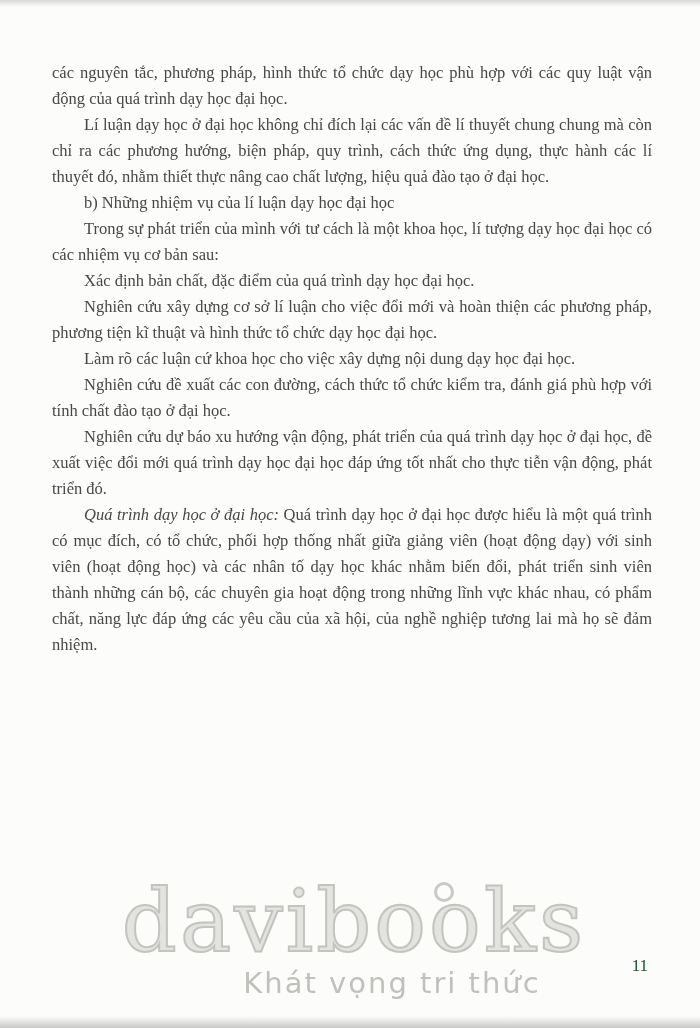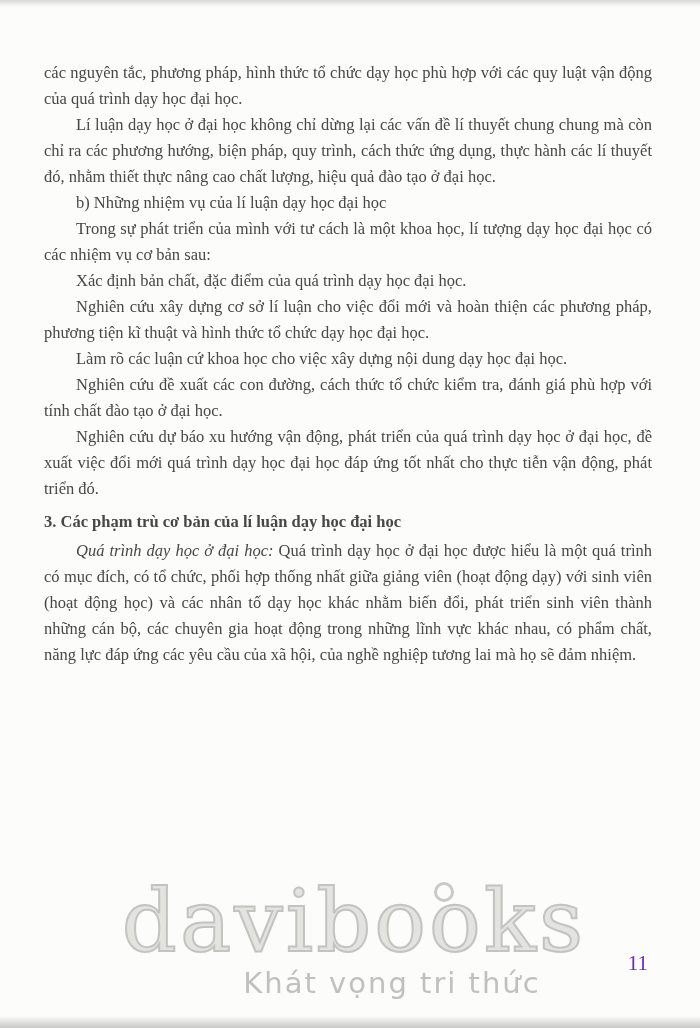--- a/index.html
+++ b/index.html
@@ -14,21 +14,21 @@
   .scan-edge-top {
     position: absolute; top: 0; left: 0; right: 0; height: 7px;
     background: linear-gradient(#d9d9d7, rgba(255,255,255,0));
   }
   .scan-edge-bottom {
     position: absolute; bottom: 0; left: 0; right: 0; height: 12px;
     background: linear-gradient(rgba(255,255,255,0), #c9c9c7);
   }
   .content {
     position: absolute;
-    left: 44px; right: 48px; top: 60px;
+    left: 52px; right: 48px; top: 60px;
     font-size: 16.5px;
     line-height: 26px;
     text-align: justify;
     z-index: 2;
   }
   .content p { text-indent: 32px; }
   .content p.no-indent { text-indent: 0; }
   .italic-heading { }
   .bold-heading { font-weight: bold; text-indent: 0 !important; margin-top: 7px; margin-bottom: 3px; }
   .lead { font-style: italic; }
@@ -61,45 +61,44 @@
     position: absolute;
     left: 434px; top: 882px;
     width: 20px; height: 20px;
     border: 3px solid #c9c9c6;
     border-radius: 50%;
     z-index: 1;
   }
   .page-number {
     position: absolute;
     right: 52px; bottom: 52px;
-    font-size: 21px;
-    color: #6d28d9;
+    font-size: 17px;
+    color: #14532d;
     z-index: 3;
   }
 </style>
 </head>
 <body>
 
 <div class="scan-edge-top"></div>
 
 <div class="watermark-ring"></div>
 <div class="watermark">
   <div class="brand">davibooks</div>
   <div class="tagline">Khát vọng tri thức</div>
 </div>
 
 <div class="content">
   <p class="no-indent">các nguyên tắc, phương pháp, hình thức tổ chức dạy học phù hợp với các quy luật vận động của quá trình dạy học đại học.</p>
-  <p>Lí luận dạy học ở đại học không chỉ dừng lại các vấn đề lí thuyết chung chung mà còn chỉ ra các phương hướng, biện pháp, quy trình, cách thức ứng dụng, thực hành các lí thuyết đó, nhằm thiết thực nâng cao chất lượng, hiệu quả đào tạo ở đại học.</p>
+  <p>Lí luận dạy học ở đại học không chỉ đích lại các vấn đề lí thuyết chung chung mà còn chỉ ra các phương hướng, biện pháp, quy trình, cách thức ứng dụng, thực hành các lí thuyết đó, nhằm thiết thực nâng cao chất lượng, hiệu quả đào tạo ở đại học.</p>
   <p class="italic-heading">b) Những nhiệm vụ của lí luận dạy học đại học</p>
   <p>Trong sự phát triển của mình với tư cách là một khoa học, lí tượng dạy học đại học có các nhiệm vụ cơ bản sau:</p>
   <p>Xác định bản chất, đặc điểm của quá trình dạy học đại học.</p>
   <p>Nghiên cứu xây dựng cơ sở lí luận cho việc đổi mới và hoàn thiện các phương pháp, phương tiện kĩ thuật và hình thức tổ chức dạy học đại học.</p>
   <p>Làm rõ các luận cứ khoa học cho việc xây dựng nội dung dạy học đại học.</p>
   <p>Nghiên cứu đề xuất các con đường, cách thức tổ chức kiểm tra, đánh giá phù hợp với tính chất đào tạo ở đại học.</p>
   <p>Nghiên cứu dự báo xu hướng vận động, phát triển của quá trình dạy học ở đại học, đề xuất việc đổi mới quá trình dạy học đại học đáp ứng tốt nhất cho thực tiễn vận động, phát triển đó.</p>
-  <p class="bold-heading">3. Các phạm trù cơ bản của lí luận dạy học đại học</p>
   <p><span class="lead">Quá trình dạy học ở đại học:</span><span> Quá trình dạy học ở đại học được hiểu là một quá trình có mục đích, có tổ chức, phối hợp thống nhất giữa giảng viên (hoạt động dạy) với sinh viên (hoạt động học) và các nhân tố dạy học khác nhằm biến đổi, phát triển sinh viên thành những cán bộ, các chuyên gia hoạt động trong những lĩnh vực khác nhau, có phẩm chất, năng lực đáp ứng các yêu cầu của xã hội, của nghề nghiệp tương lai mà họ sẽ đảm nhiệm.</span></p>
 </div>
 
 <div class="page-number">11</div>
 
 <div class="scan-edge-bottom"></div>
 
 </body></html>

